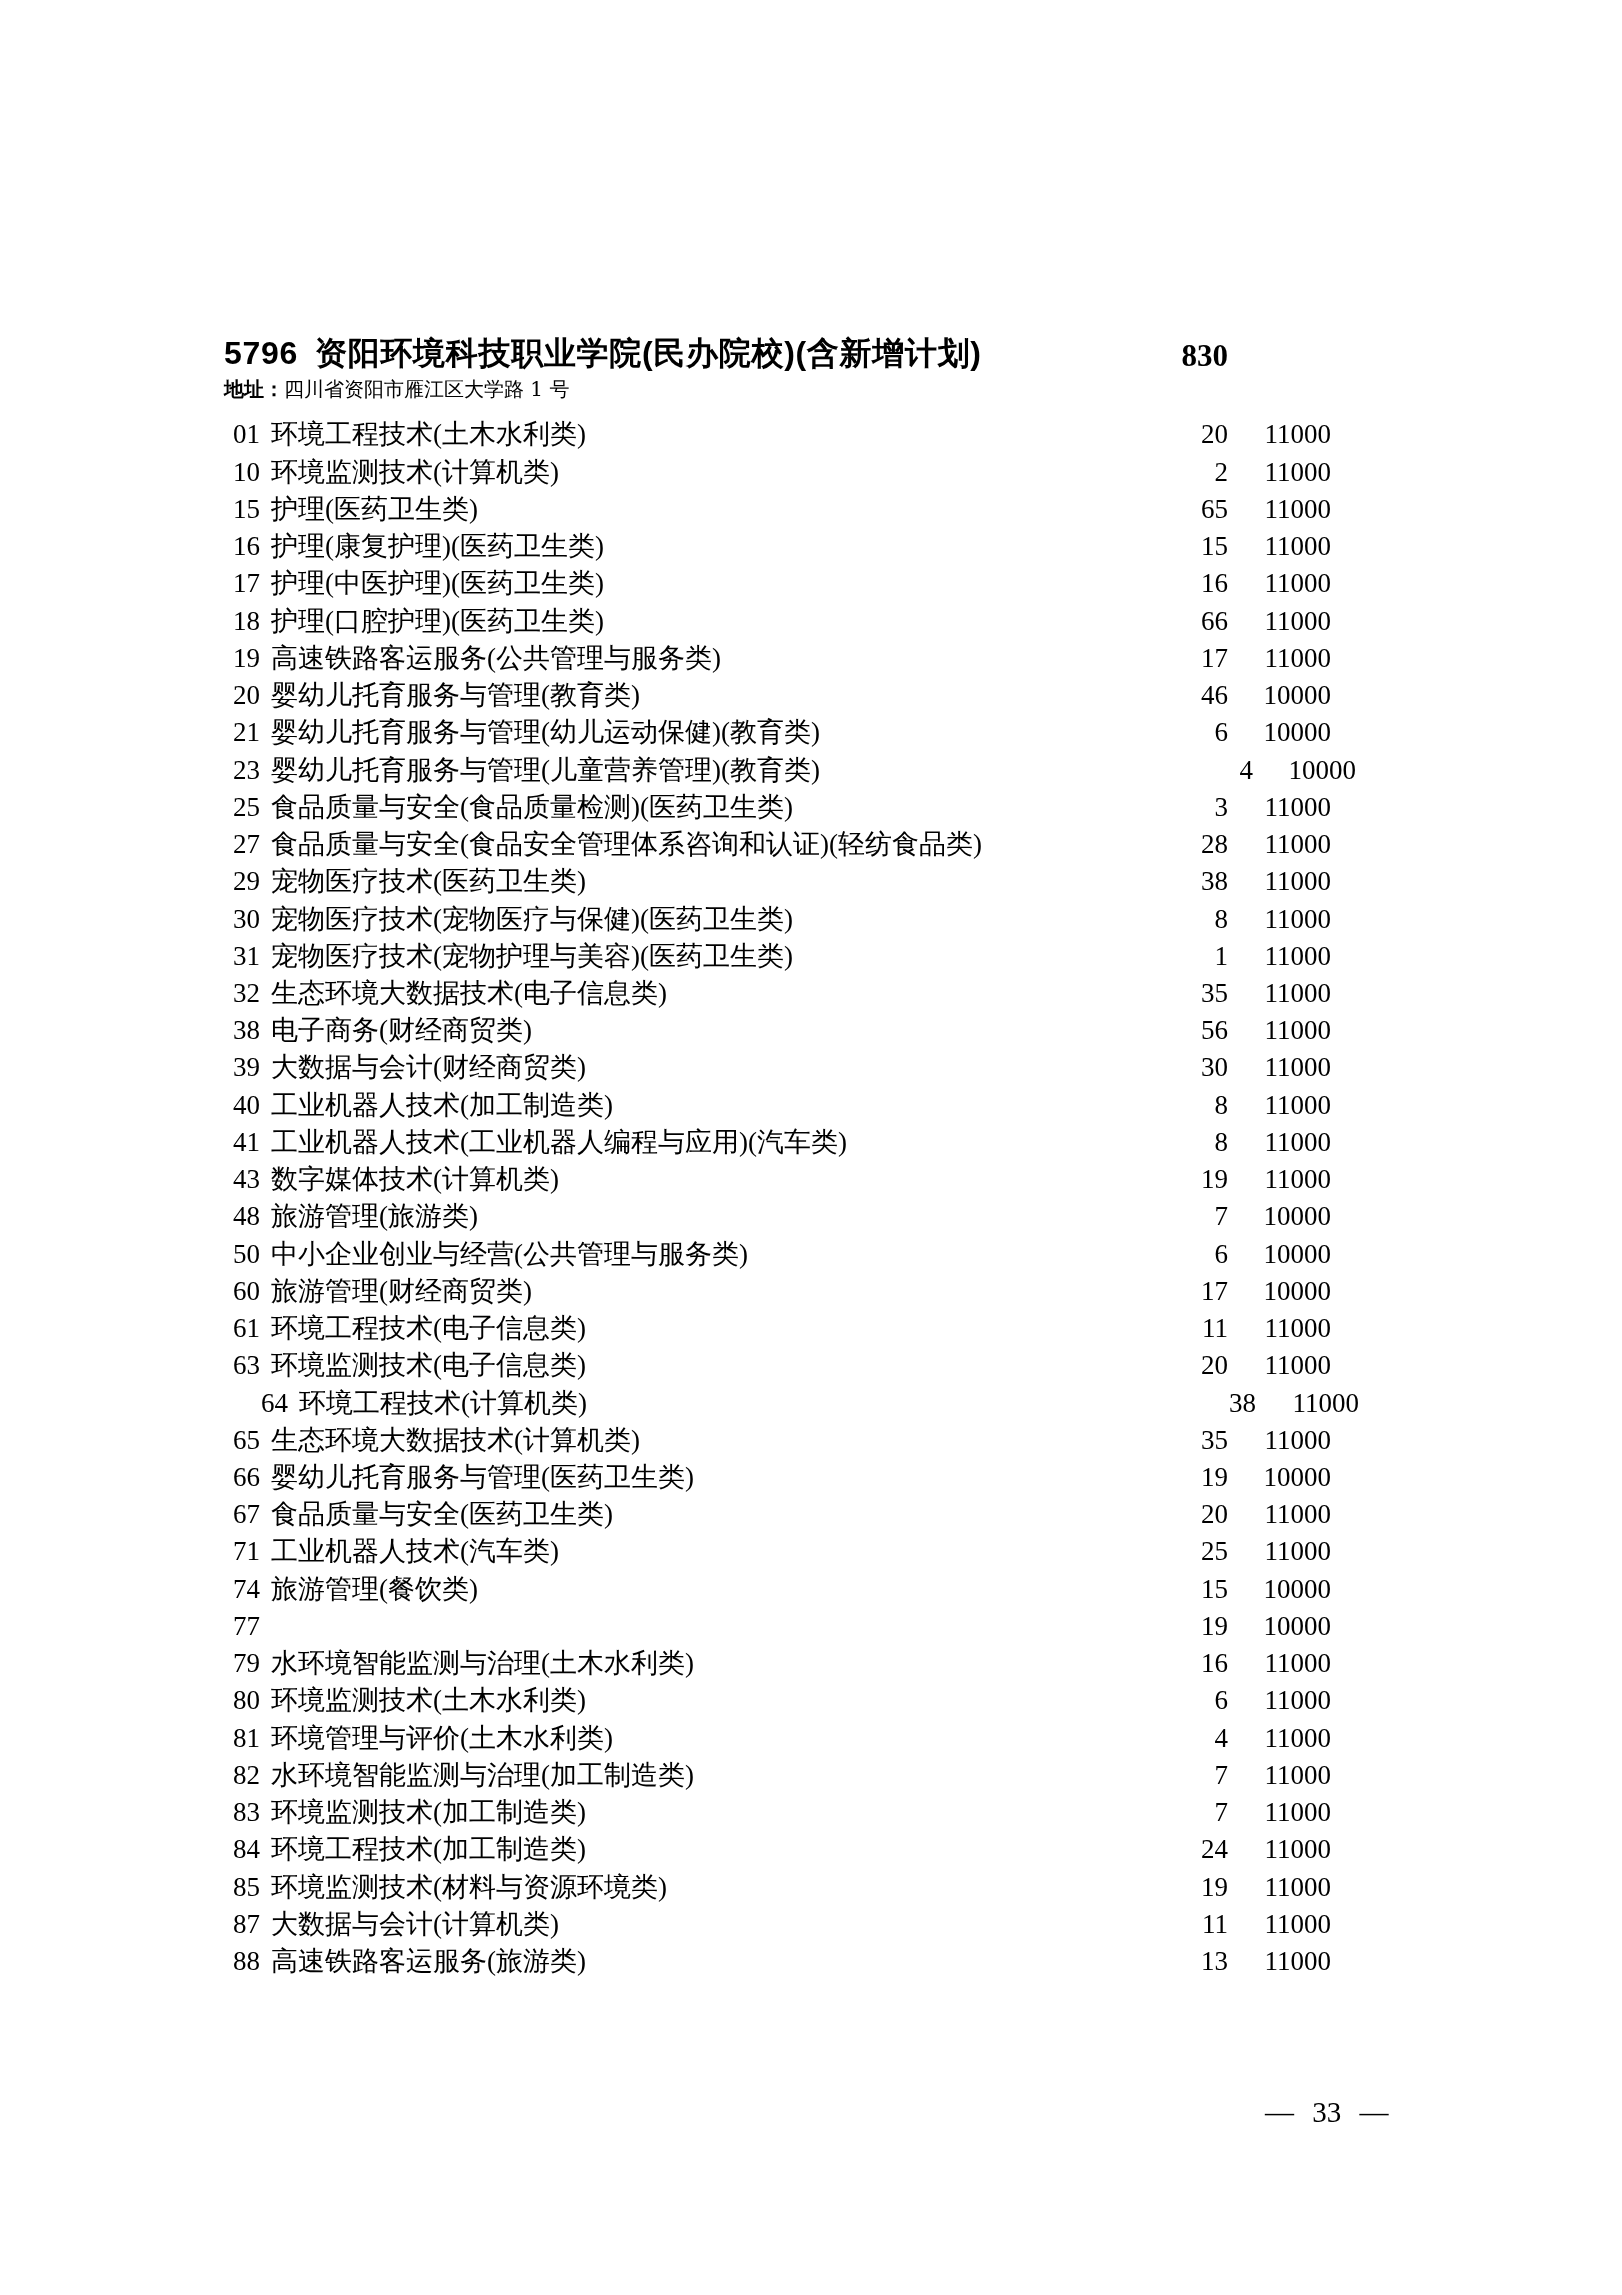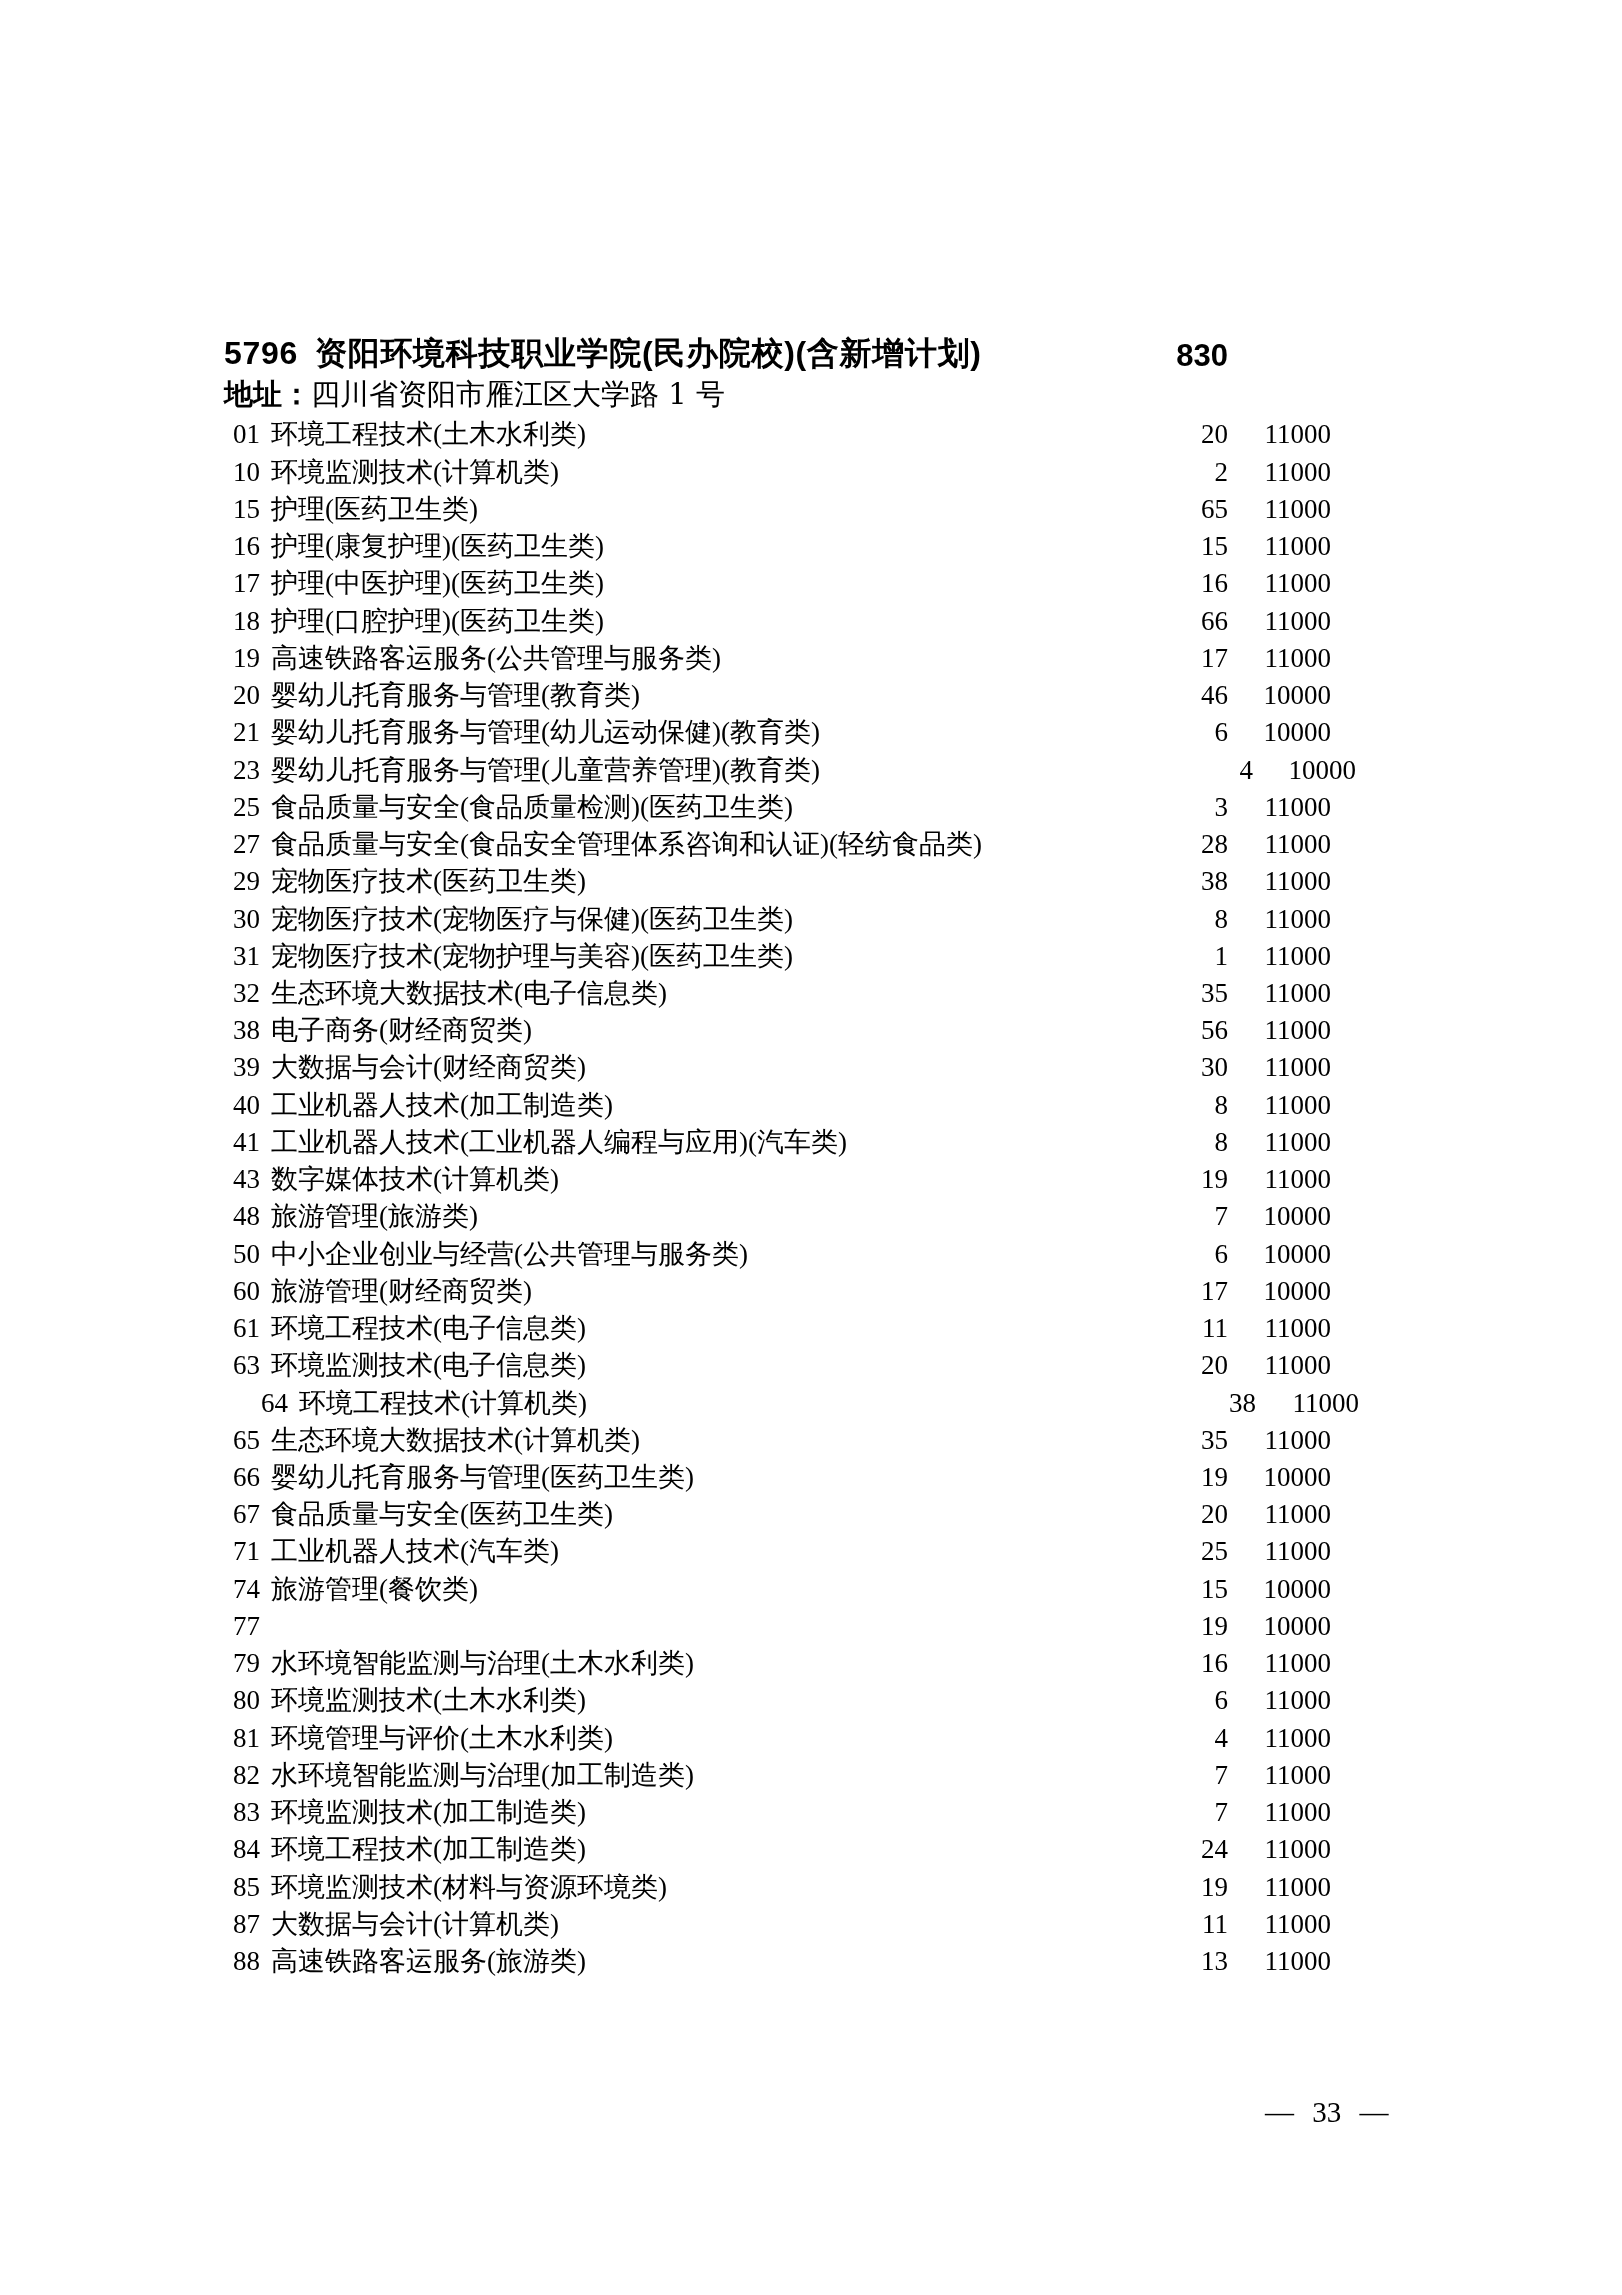--- a/index.html
+++ b/index.html
@@ -32,30 +32,30 @@
     white-space: nowrap;
     letter-spacing: 0.7px;
   }
   .school-code {
     margin-right: 17px;
   }
   .plan-total {
     position: absolute;
     right: 411px;
     top: 338px;
-    font-family: Liberation Sans, sans-serif;
+    font-family: Liberation Serif, serif;
     font-weight: 700;
     font-size: 31px;
     line-height: 1.15;
   }
   .address-line {
     position: absolute;
     left: 208px;
     top: 378px;
-    font-size: 29px;
+    font-size: 20px;
     line-height: 1.15;
     white-space: nowrap;
   }
   .address-label {
     font-family: "Liberation Sans", "DejaVu Sans", sans-serif;
     font-weight: 700;
   }
   .address-value {
     font-family: "DejaVu Serif", "Liberation Serif", serif;
   }

